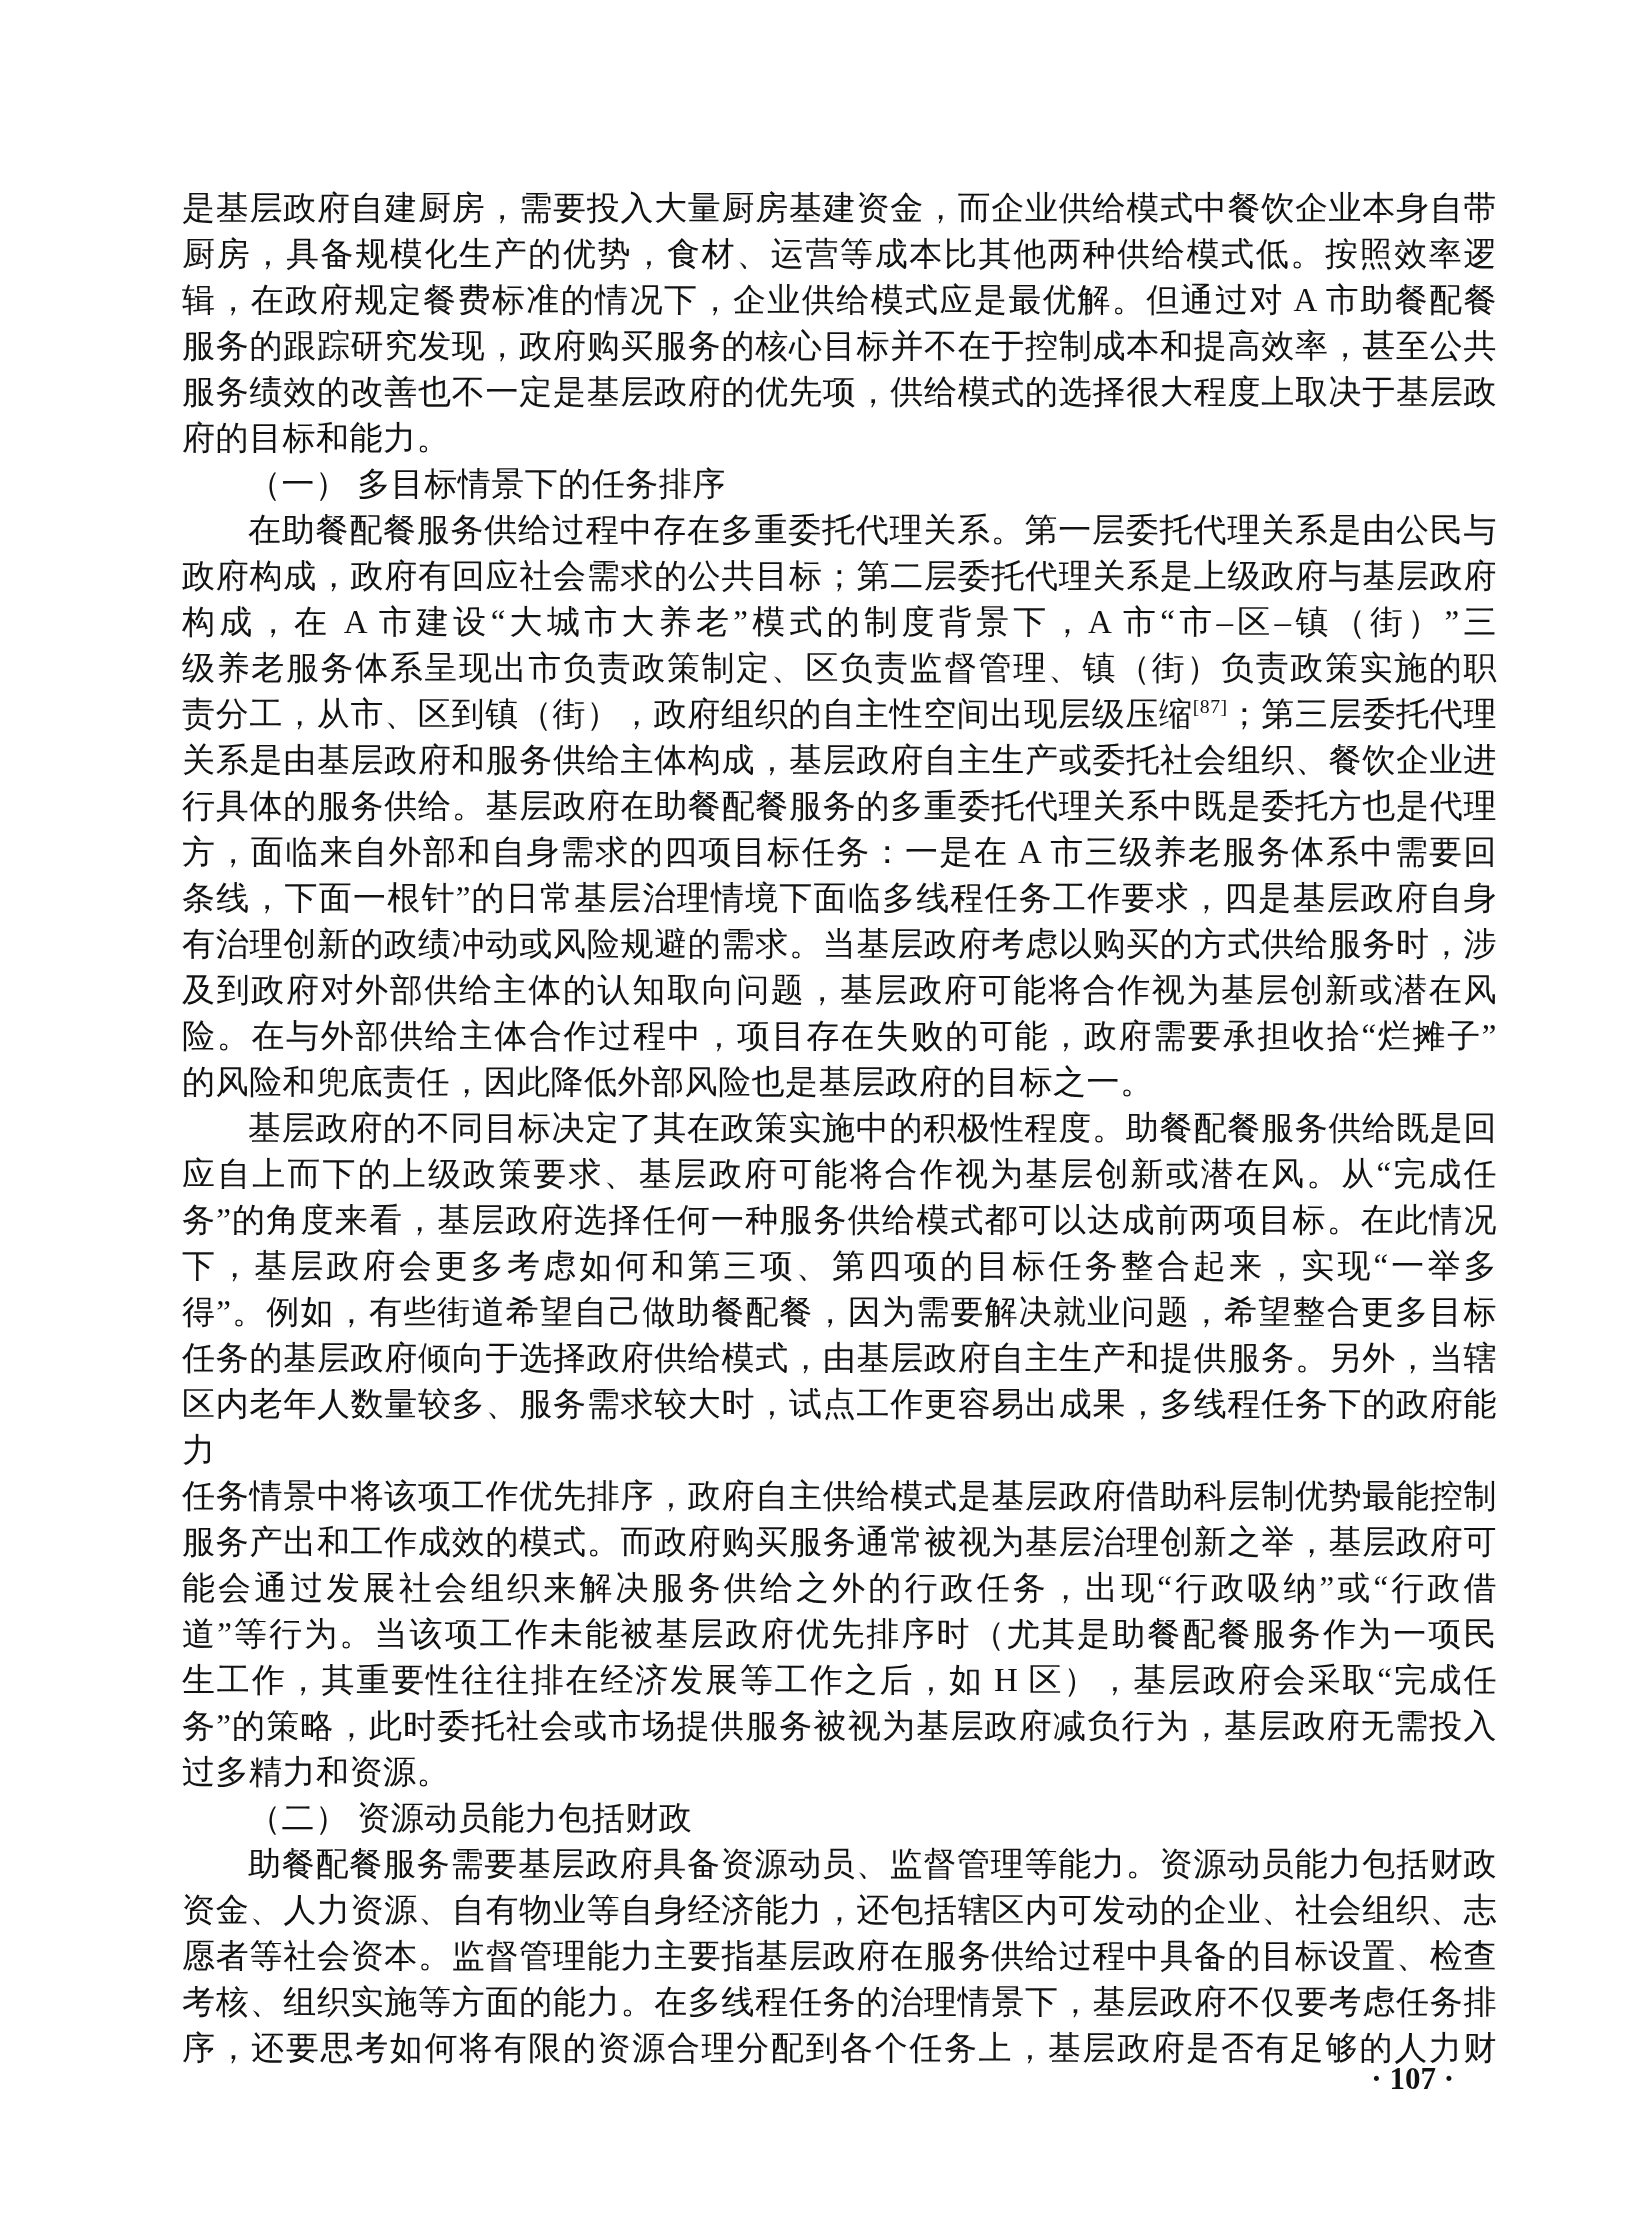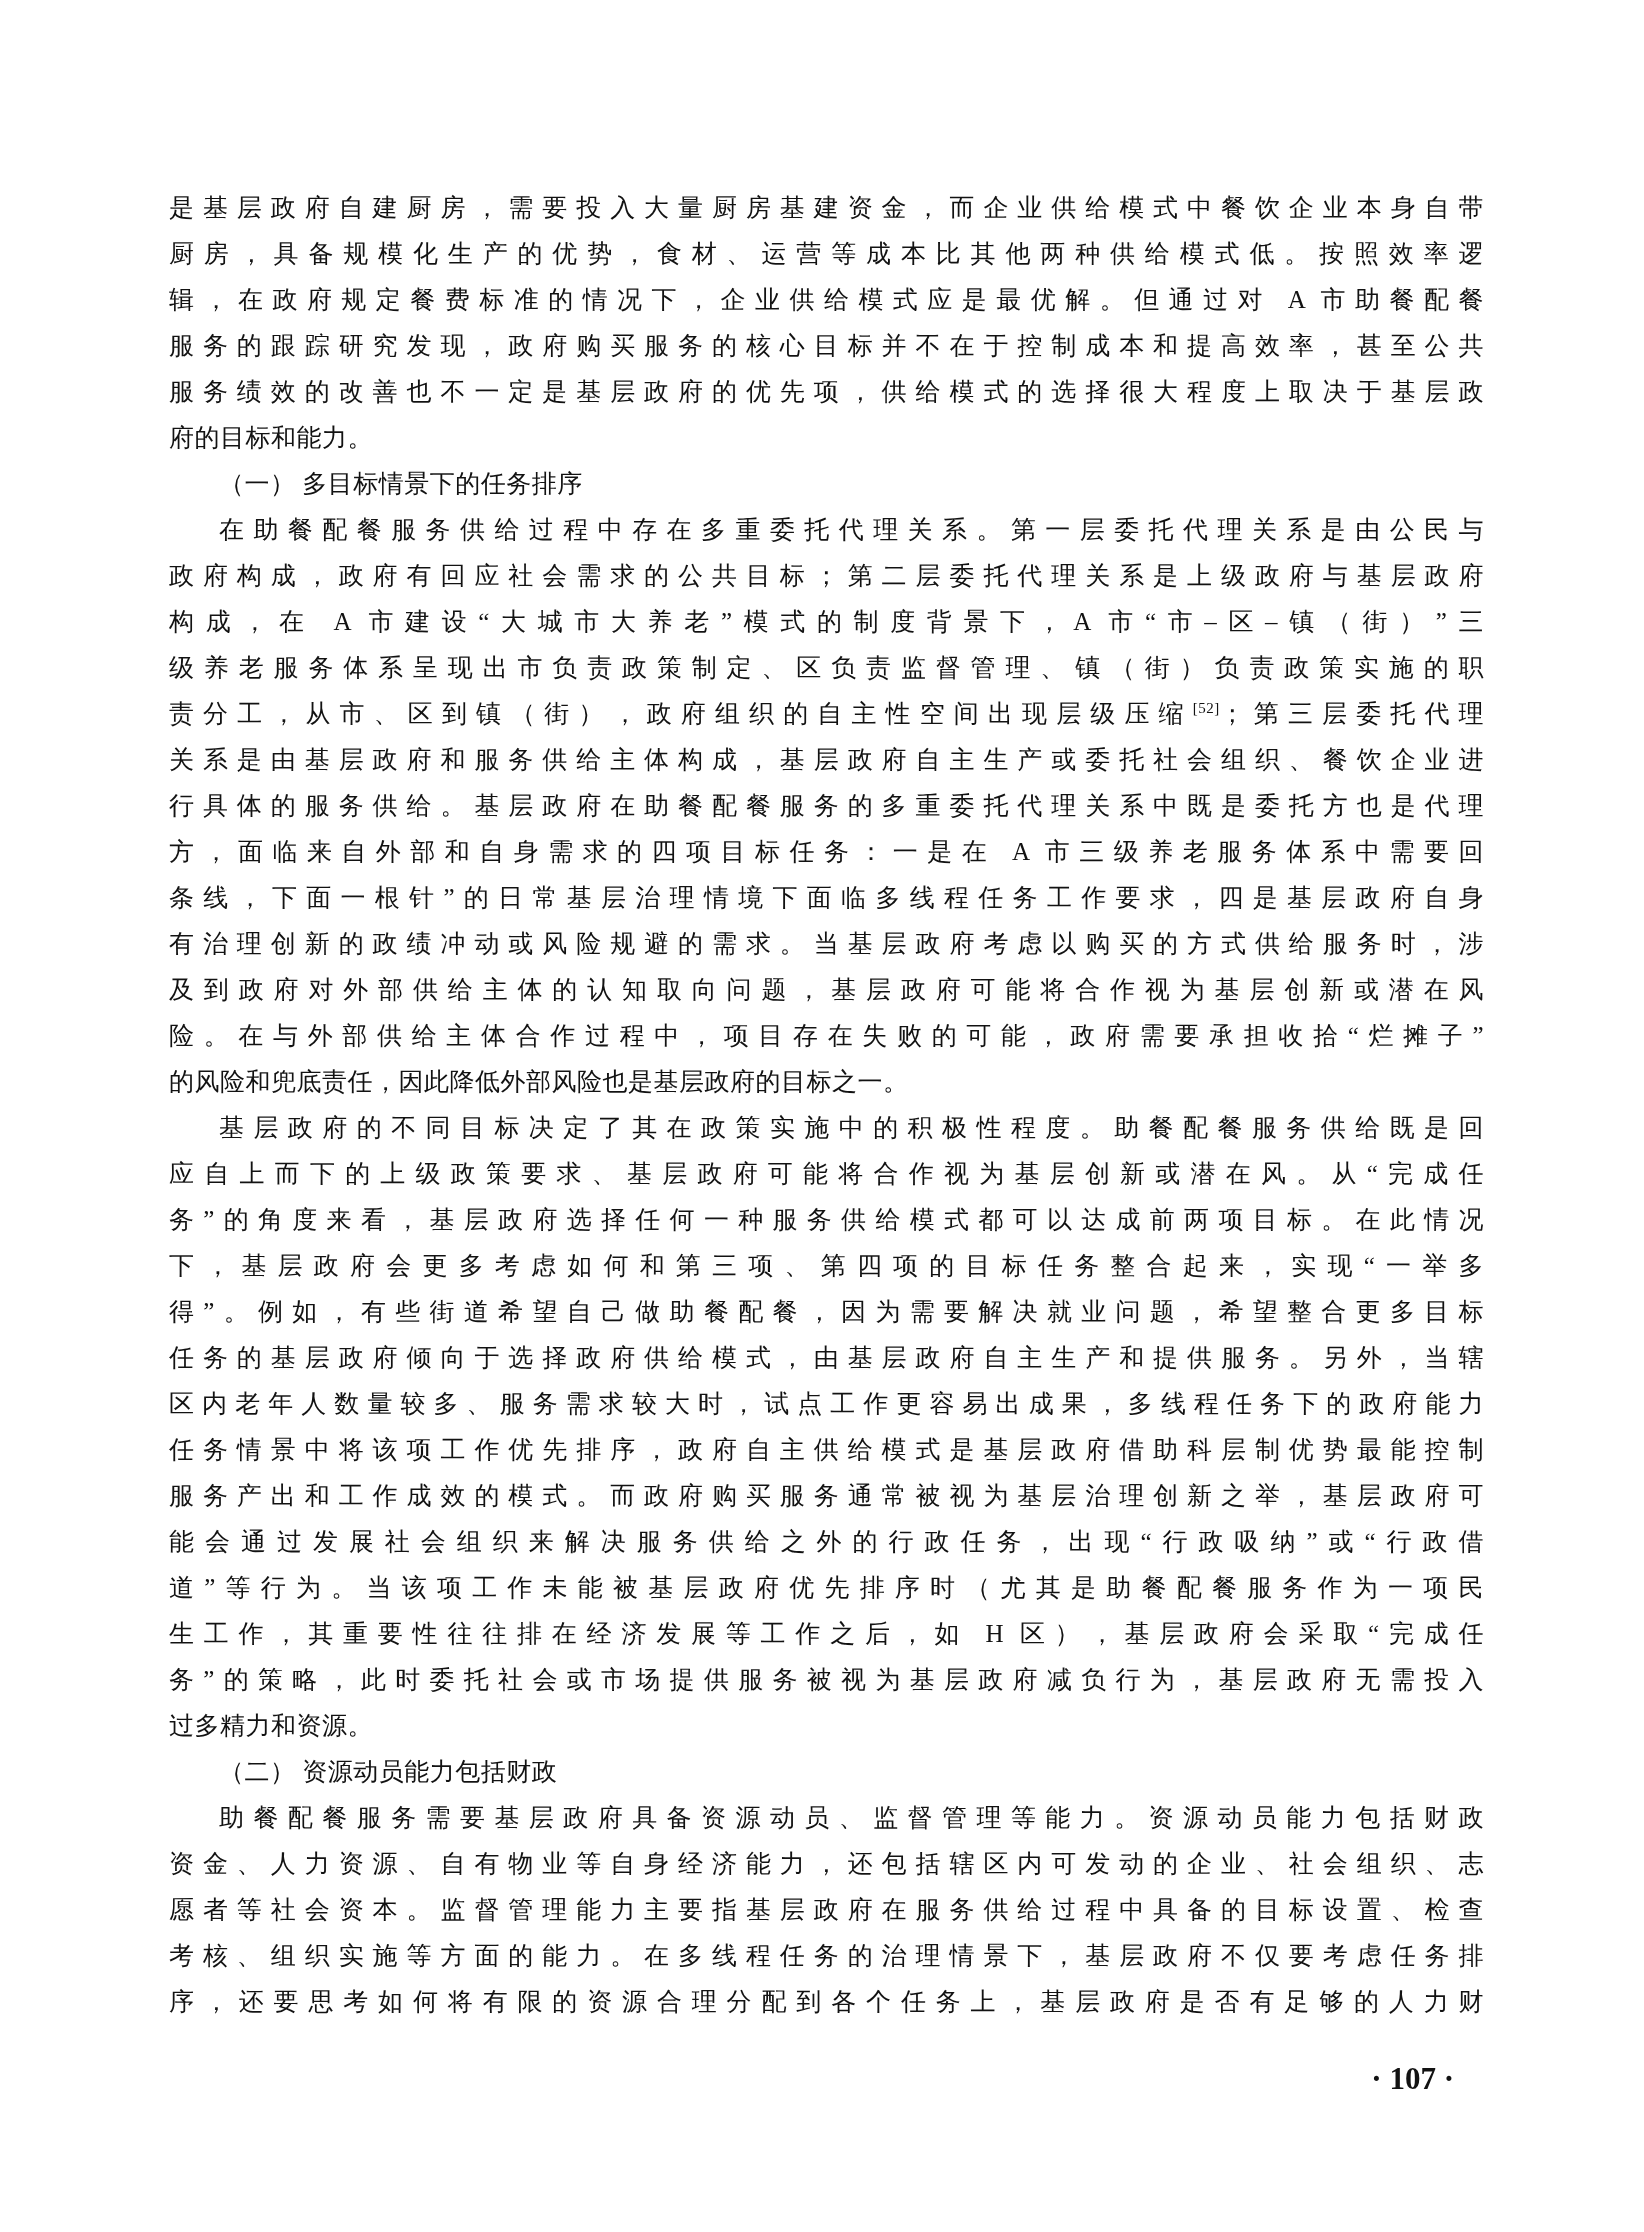--- a/index.html
+++ b/index.html
@@ -7,24 +7,24 @@
     position: relative;
     width: 1645px;
     height: 2233px;
     background: #ffffff;
     overflow: hidden;
     font-family: "Liberation Serif", "DejaVu Serif", serif;
     color: #121212;
   }
   .text-block {
     position: absolute;
-    left: 169px;
+    left: 182px;
     top: 185px;
     width: 1315px;
-    font-size: 25px;
+    font-size: 33px;
     line-height: 46px;
     letter-spacing: 0.5px;
   }
   .line {
     text-align: justify;
     text-align-last: justify;
     text-justify: inter-character;
     min-height: 46px;
   }
   .line.endpara { text-align-last: left; }
@@ -56,21 +56,21 @@
     <div class="line">服务的跟踪研究发现，政府购买服务的核心目标并不在于控制成本和提高效率，甚至公共</div>
     <div class="line">服务绩效的改善也不一定是基层政府的优先项，供给模式的选择很大程度上取决于基层政</div>
     <div class="line endpara">府的目标和能力。</div>
 
     <div class="line endpara lead">（一） 多目标情景下的任务排序</div>
 
     <div class="line lead">在助餐配餐服务供给过程中存在多重委托代理关系。第一层委托代理关系是由公民与</div>
     <div class="line">政府构成，政府有回应社会需求的公共目标；第二层委托代理关系是上级政府与基层政府</div>
     <div class="line">构成，在 A 市建设“大城市大养老”模式的制度背景下，A 市“市–区–镇（街）”三</div>
     <div class="line">级养老服务体系呈现出市负责政策制定、区负责监督管理、镇（街）负责政策实施的职</div>
-    <div class="line"><span>责分工，从市、区到镇（街），政府组织的自主性空间出现层级压缩</span><sup class="fn">[52]</sup><span>；第三层委托代理</span></div>
+    <div class="line"><span>责分工，从市、区到镇（街），政府组织的自主性空间出现层级压缩</span><sup class="fn">[87]</sup><span>；第三层委托代理</span></div>
     <div class="line">关系是由基层政府和服务供给主体构成，基层政府自主生产或委托社会组织、餐饮企业进</div>
     <div class="line">行具体的服务供给。基层政府在助餐配餐服务的多重委托代理关系中既是委托方也是代理</div>
     <div class="line">方，面临来自外部和自身需求的四项目标任务：一是在 A 市三级养老服务体系中需要回</div>
     <div class="line">条线，下面一根针”的日常基层治理情境下面临多线程任务工作要求，四是基层政府自身</div>
     <div class="line">有治理创新的政绩冲动或风险规避的需求。当基层政府考虑以购买的方式供给服务时，涉</div>
     <div class="line">及到政府对外部供给主体的认知取向问题，基层政府可能将合作视为基层创新或潜在风</div>
     <div class="line">险。在与外部供给主体合作过程中，项目存在失败的可能，政府需要承担收拾“烂摊子”</div>
     <div class="line endpara">的风险和兜底责任，因此降低外部风险也是基层政府的目标之一。</div>
 
     <div class="line lead">基层政府的不同目标决定了其在政策实施中的积极性程度。助餐配餐服务供给既是回</div>

